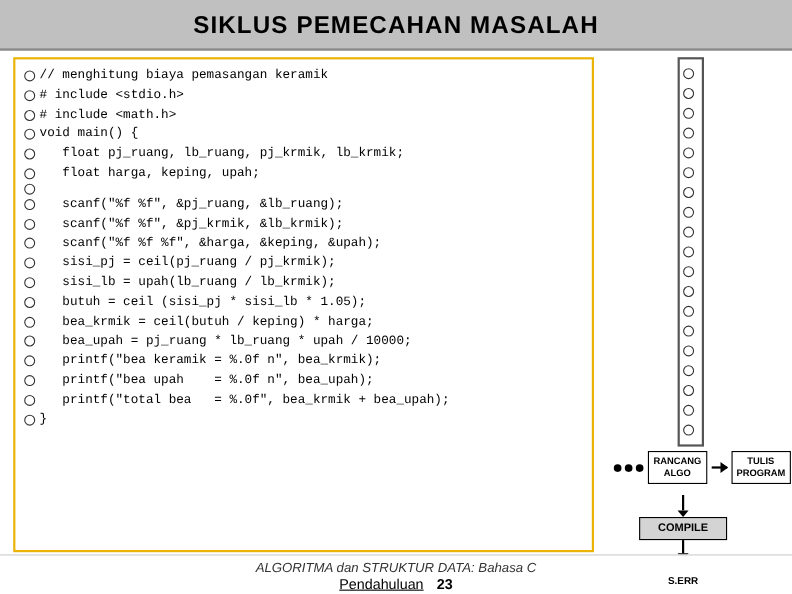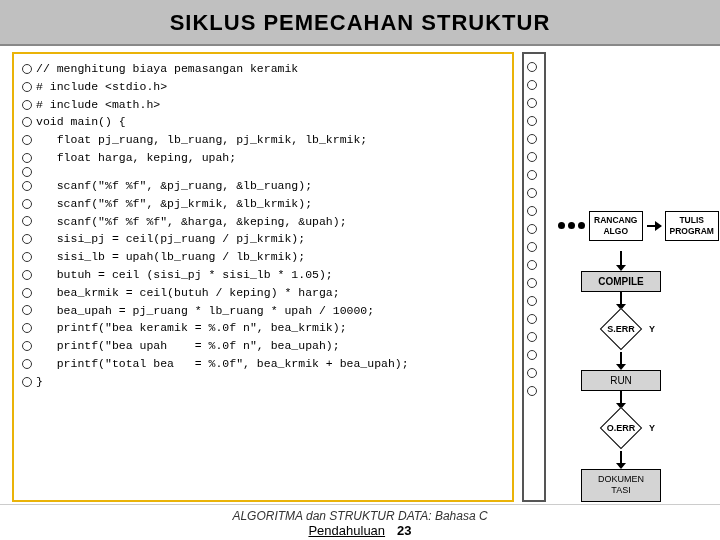--- a/index.html
+++ b/index.html
@@ -102,21 +102,21 @@
     .sp-dot {
       width: 7px; height: 7px;
       border-radius: 50%;
       background: #000;
     }
   </style>
 </head>
 <body>
 
 <div>
-  <div class="header">SIKLUS PEMECAHAN STRUKTUR</div>
+  <div class="header">SIKLUS PEMECAHAN MASALAH</div>
 </div>
 
 <div style="display:flex; flex-direction:row; padding: 6px 12px 4px 12px; gap: 8px; height: 460px;">
 
   <div class="code-panel" style="flex:1; border: 2px solid #eab308;">
     <div id="code-lines-container">
         <div class="code-line">
           <span class="circle"></span>
           <span class="code-text">// menghitung biaya pemasangan keramik</span>
         </div>
@@ -187,21 +187,21 @@
           <span class="circle"></span>
           <span class="code-text">   printf("total bea   = %.0f", bea_krmik + bea_upah);</span>
         </div>
         <div class="code-line">
           <span class="circle"></span>
           <span class="code-text">}</span>
         </div>
       </div>
   </div>
 
-  <div style="display:flex; gap:2px; align-items:flex-end;">
+  <div style="display:flex; flex-direction:column; gap:2px; align-items:center;">
 
     <div style="display:flex; flex-direction:column; border: 2px solid #555; padding: 4px 3px; background:#fff; height:100%; justify-content: space-between;">
       <div id="right-circles">
           <div style="display: flex; align-items: center; justify-content: center; height: 18px;">
             <span class="circle"></span>
           </div>
           <div style="display: flex; align-items: center; justify-content: center; height: 18px;">
             <span class="circle"></span>
           </div>
           <div style="display: flex; align-items: center; justify-content: center; height: 18px;">

